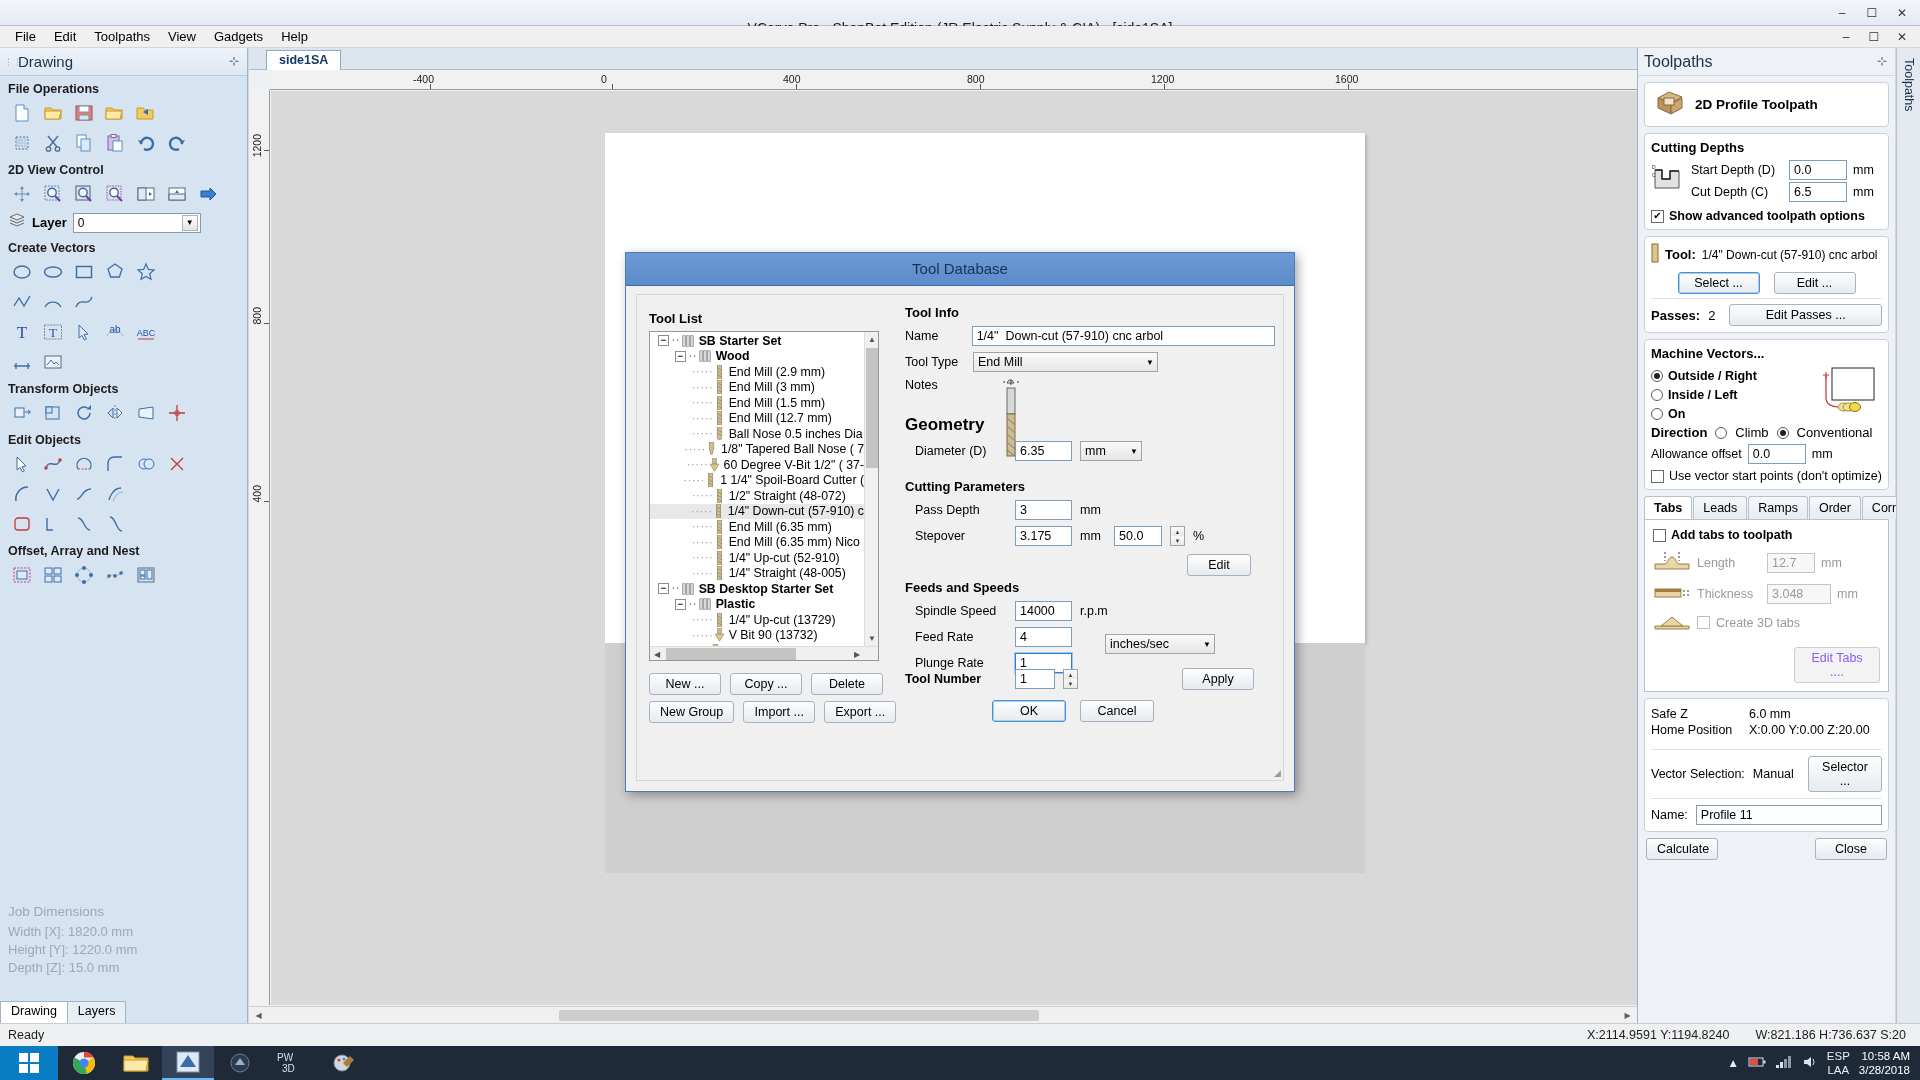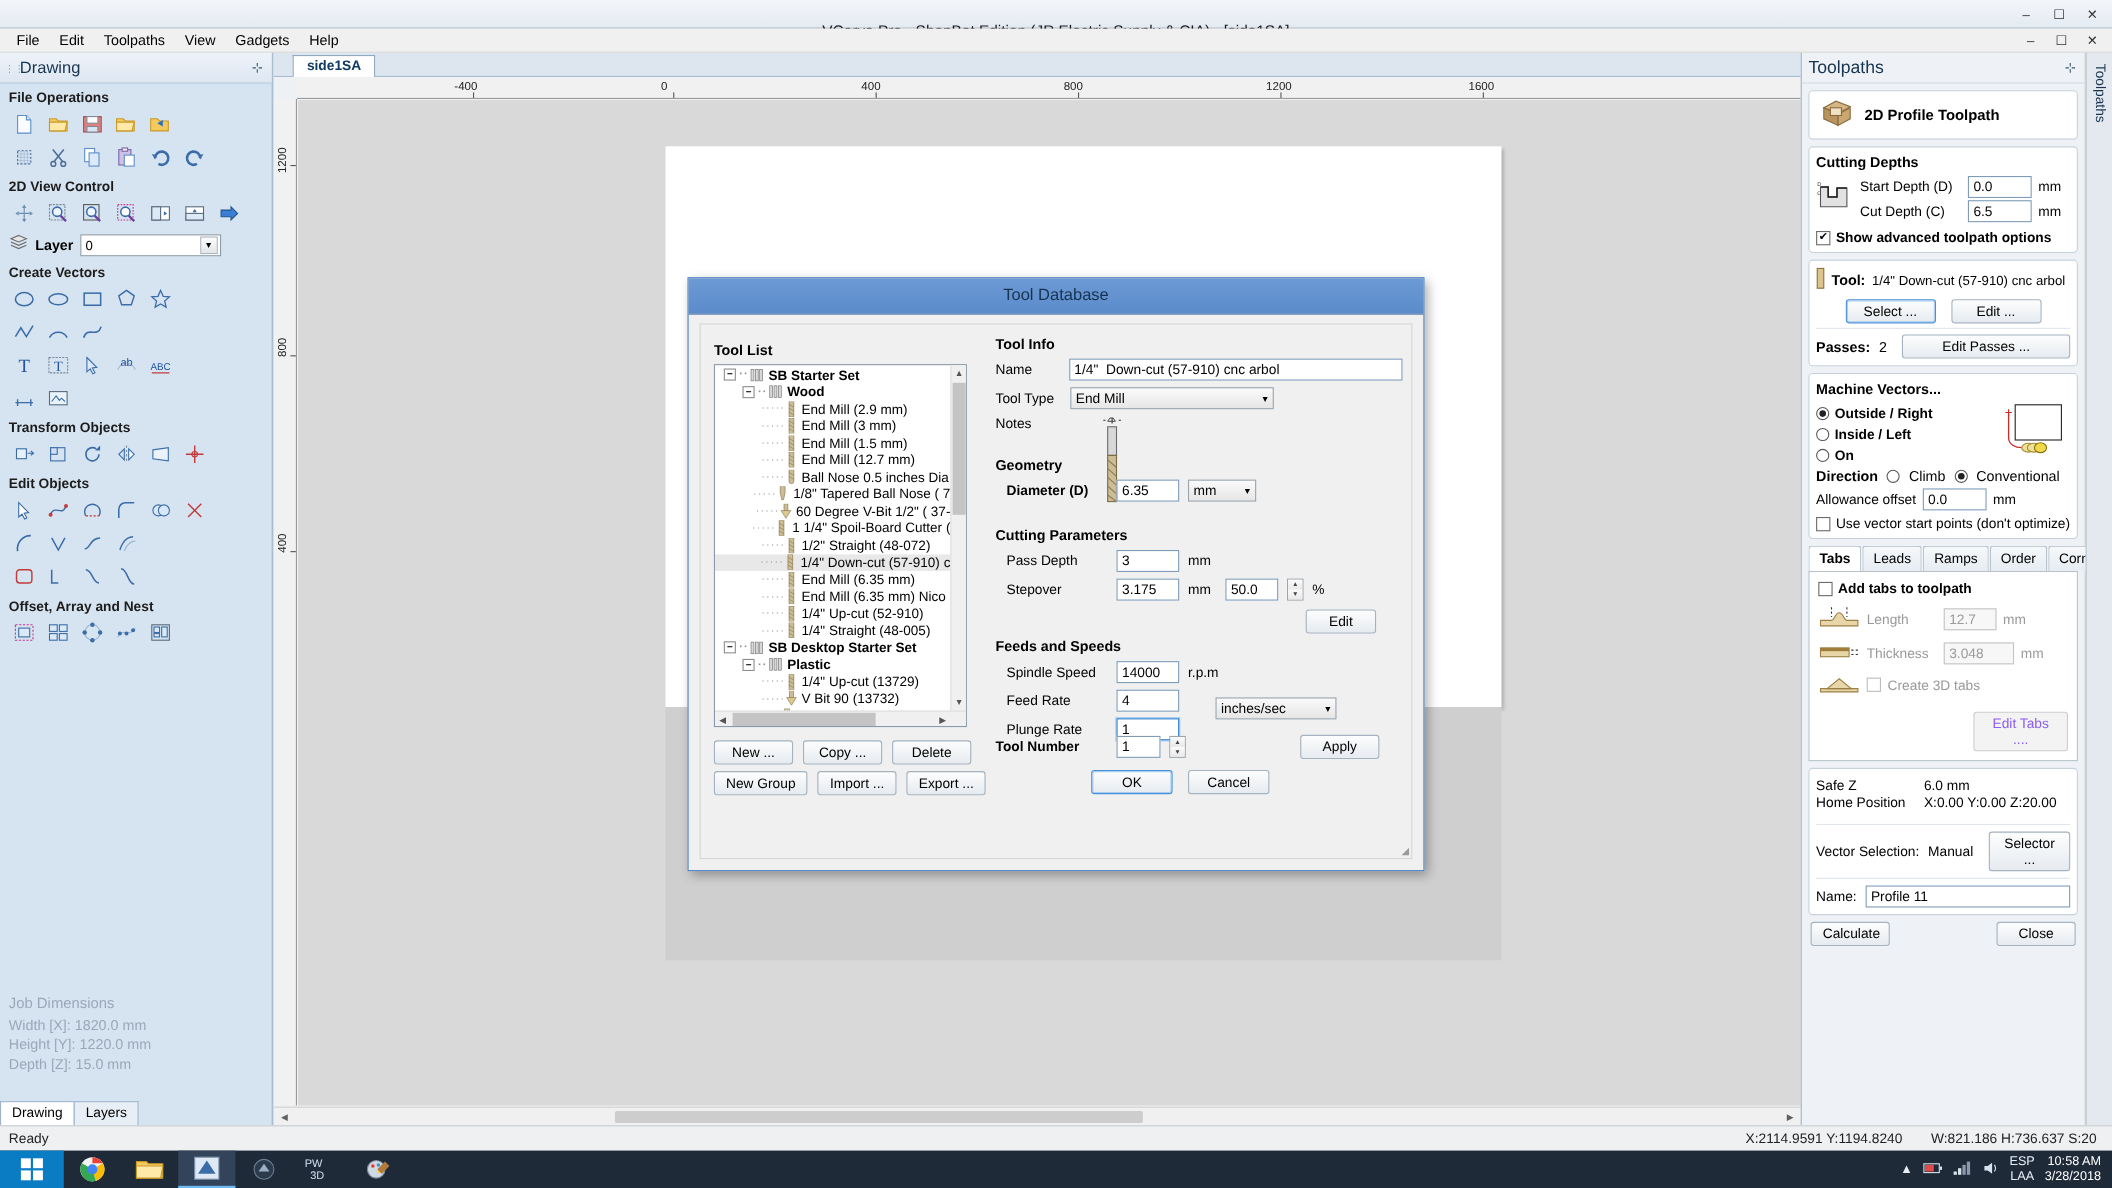--- a/index.html
+++ b/index.html
@@ -1128,23 +1128,23 @@
               <rect x="16" y="10" width="8" height="26" fill="#d8d8d8" stroke="#6a6a6a"></rect>
               <rect x="16" y="36" width="8" height="42" fill="#cdbd95" stroke="#7a6a45"></rect>
               <path d="M16 40l8 7M16 48l8 7M16 56l8 7M16 64l8 7M16 72l8 6" stroke="#8a7a55" fill="none"></path>
               <path d="M20 2v5" stroke="#333"></path>
             </svg>
           </span>
         </div>
       </div>
 
       <div style="position:absolute; left:268px; top:120px; right:8px;">
-        <div style="font-weight:bold; font-size:13px;">Geometry</div>
+        <div style="font-weight:bold; font-size:17px;">Geometry</div>
         <div class="mrow" style="margin-top:6px;">
-          <span style="width:102px; padding-left:10px;font-weight:bold;">Diameter (D)</span>
+          <span style="width:102px; padding-left:10px;">Diameter (D)</span>
           <input class="tinput" style="width: 57px;" value="6.35">
           <div class="sel-ctrl" style="width:62px; position:relative;">
             <span>mm</span>
             <span class="cv">▼</span>
           </div>
         </div>
       </div>
 
       <div style="position:absolute; left:268px; top:184px; right:24px;">
         <div style="font-weight:bold; font-size:13px;">Cutting Parameters</div>

